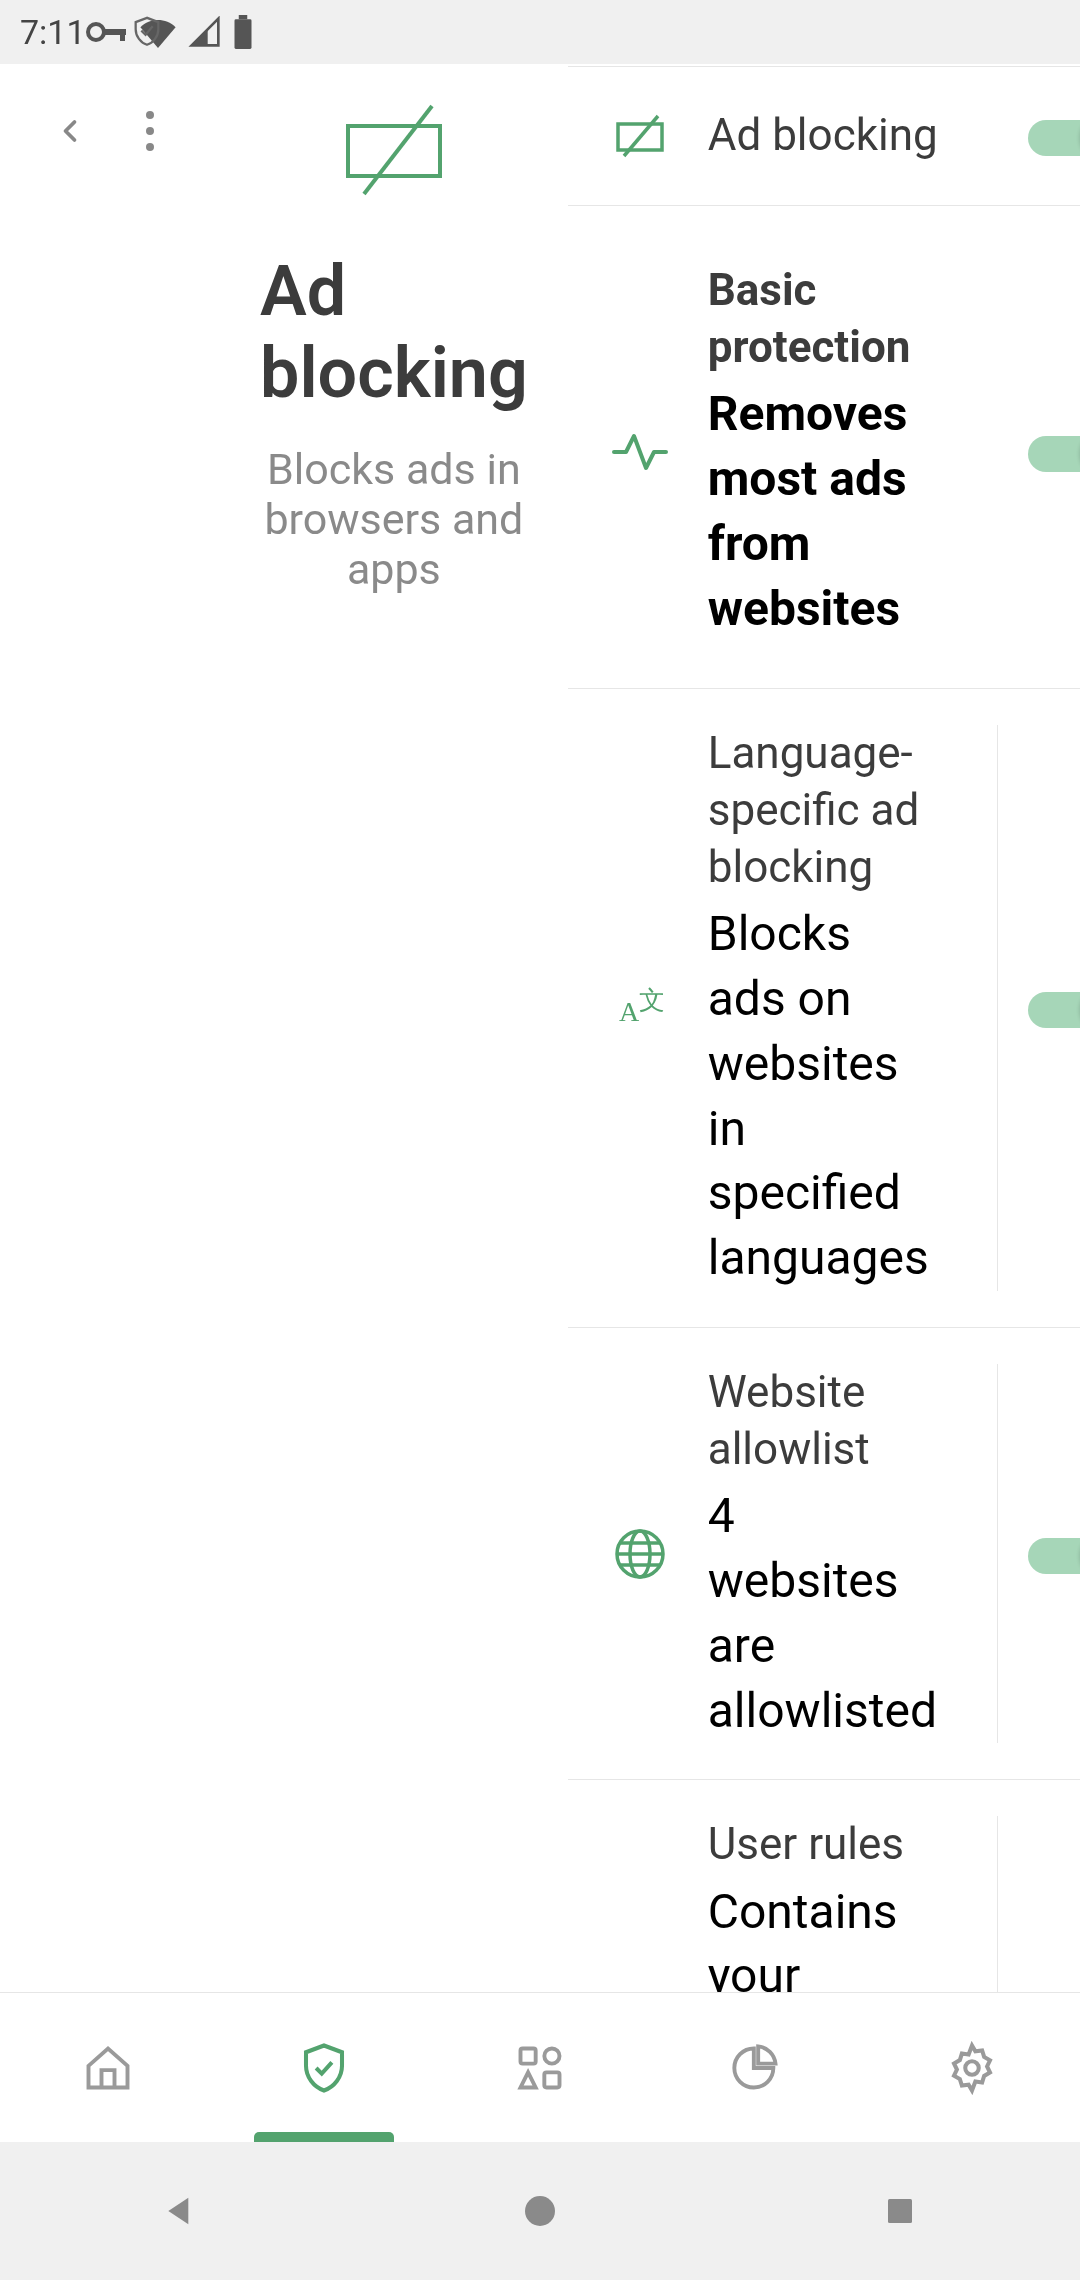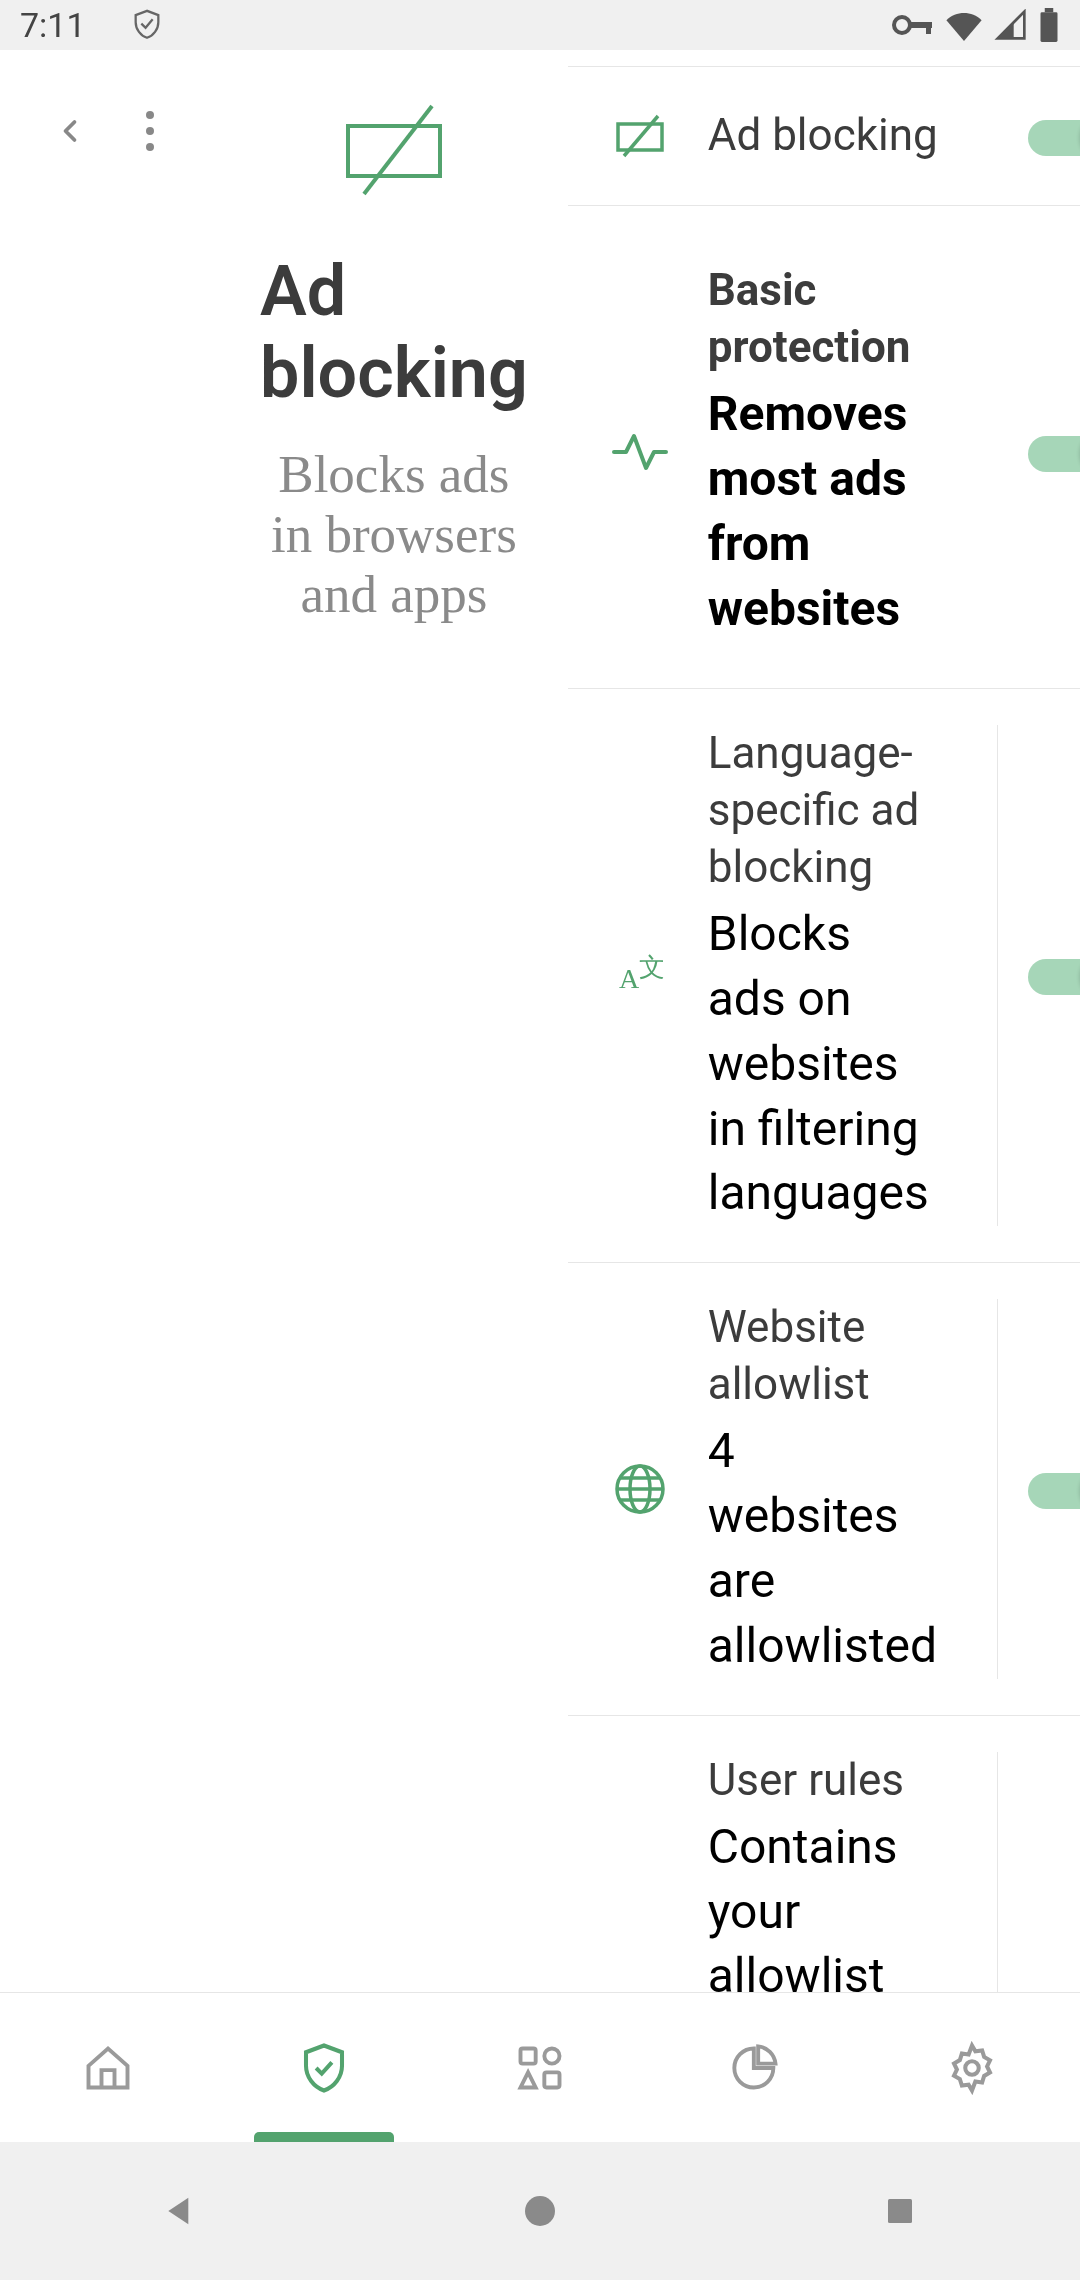--- a/index.html
+++ b/index.html
@@ -1,34 +1,34 @@
 <!DOCTYPE html>
 <html><head>
 <meta charset="utf-8">
 <style>
   * { box-sizing: border-box; margin: 0; padding: 0; }
   html, body { width: 1080px; height: 2280px; font-family: -apple-system, Roboto, "Segoe UI", Arial, sans-serif; background: #fff; overflow: hidden; }
   
   
-  .status-bar { height: 50px; background: #f0f0f0; display: flex; align-items: center; justify-content: space-between; padding: 0 20px; color: #444; font-size: 34px; }
+  .status-bar { height: 64px; background: #f0f0f0; display: flex; align-items: center; padding: 0 20px; color: #444; font-size: 34px; }
   .status-right { display: flex; align-items: center; gap: 10px; }
   .status-icon { display: inline-flex; align-items: center; }
   
   
   .app { position: absolute; top: 66px; left: 0; right: 0; bottom: 138px; background: #fff; display: flex; flex-direction: row; }
   
   
   .topbar { height: 130px; display: flex; align-items: center; justify-content: space-between; padding: 0 30px; }
   .topbar .hit { width: 80px; height: 80px; display: flex; align-items: center; justify-content: center; }
   
   
   .header { display: flex; flex-direction: column; align-items: center; padding: 30px 40px 90px; }
   .header-icon { margin-bottom: 40px; }
   .header-title { font-size: 70px; font-weight: 600; color: #3c3c3c; margin-bottom: 30px; }
-  .header-sub { font-size: 53px; color: #8a8a8a; text-align: center; font-family: Liberation Serif, serif; }
+  .header-sub { font-size: 43px; color: #8a8a8a; text-align: center; }
   
   
   .list { flex: 1; }
   .row { display: flex; align-items: center; padding: 36px 40px 36px 44px; border-bottom: 1px solid #e6e6e6; gap: 40px; min-height: 140px; }
   .row-sep-top { border-top: 1px solid #e6e6e6; }
   .row-icon { width: 56px; display: flex; justify-content: center; flex-shrink: 0; }
   .row-body { flex: 1; padding-right: 20px; }
   .row .row-title { font-size: 44px; color: #3c3c3c; line-height: 1.3; }
   .row .row-sub { font-size: 48px; color: #000000; margin-top: 6px; line-height: 1.35; }
   .row-toggle { flex-shrink: 0; padding-left: 30px; }
@@ -154,21 +154,21 @@
 
     <div class="row">
       <div class="row-icon">
         <svg width="54" height="50" viewBox="0 0 54 50" fill="none" stroke="#53a36e" stroke-width="3.5" stroke-linecap="round">
             <text x="6" y="38" font-size="28" font-family="serif" fill="#53a36e" stroke="none">A</text>
             <text x="26" y="26" font-size="26" font-family="sans-serif" fill="#53a36e" stroke="none">文</text>
           </svg>
       </div>
       <div class="row-body">
         <div class="row-title">Language-specific ad blocking</div>
-        <div class="row-sub">Blocks ads on websites in filtering languages</div>
+        <div class="row-sub">Blocks ads on websites in specified languages</div>
       </div>
       <div class="row-toggle bordered">
         <div class="toggle">
             <div class="toggle-track"></div>
             <div class="toggle-knob"></div>
           </div>
       </div>
     </div>
 
     <div class="row">

